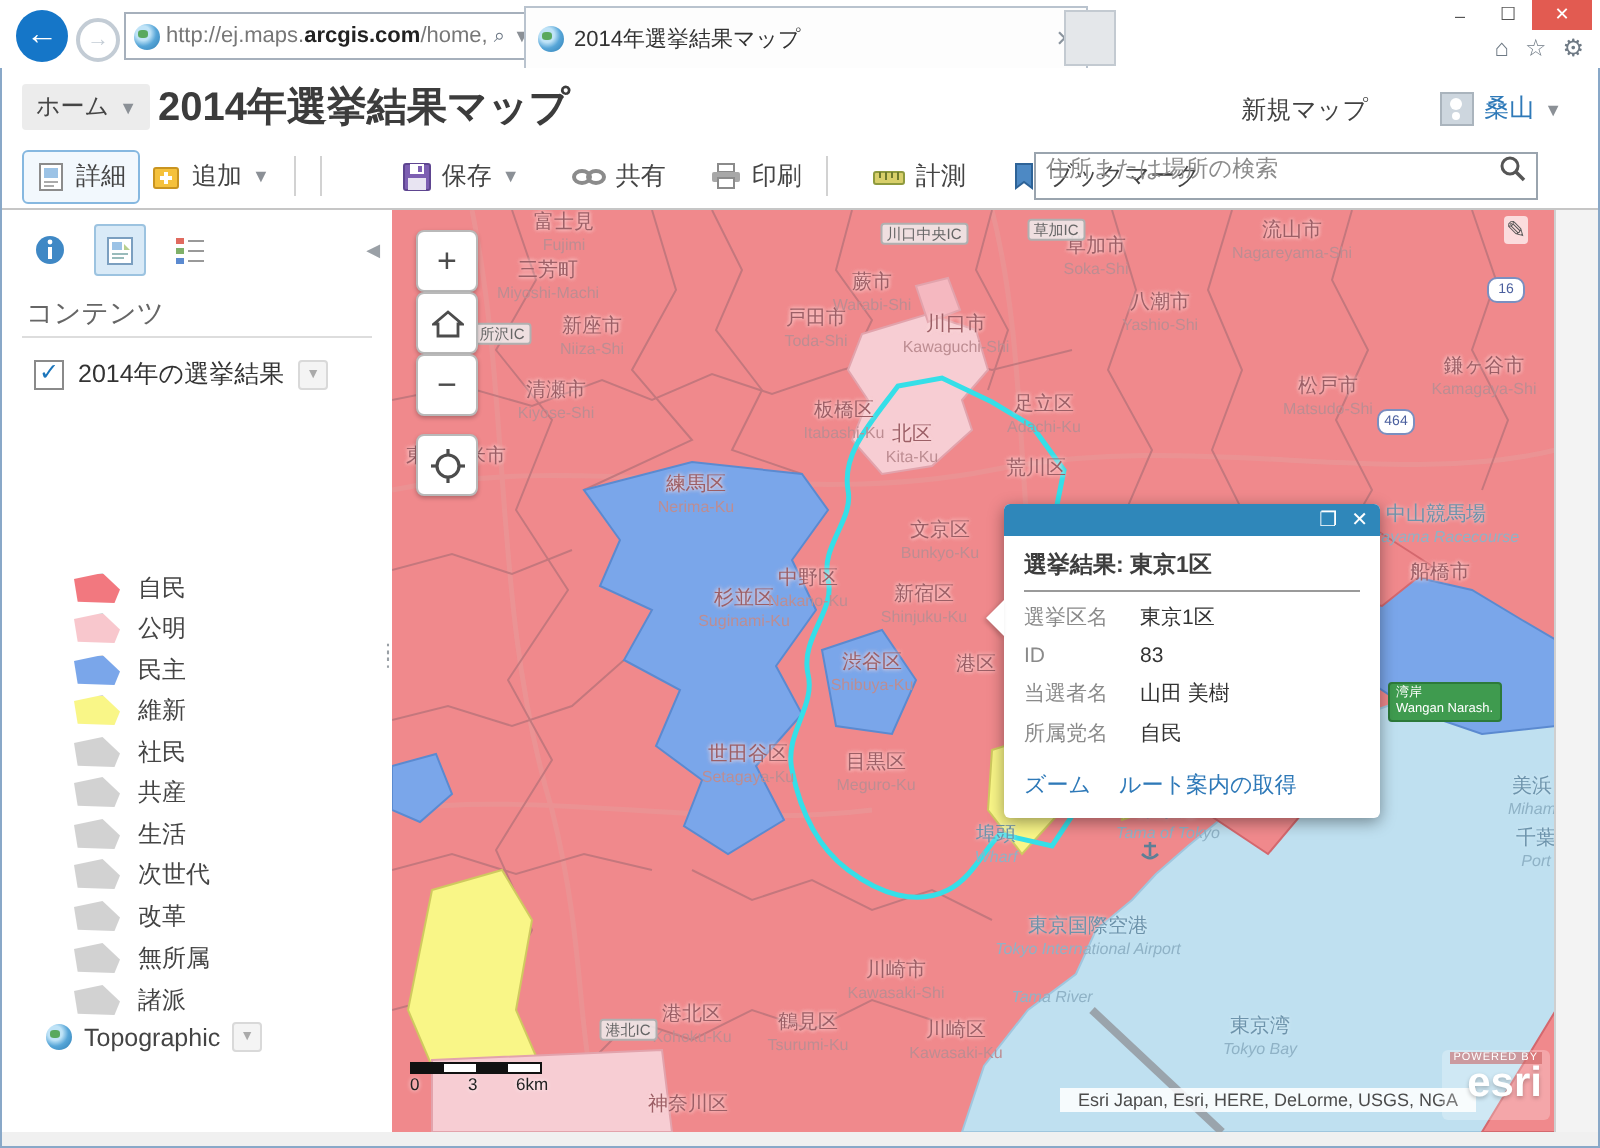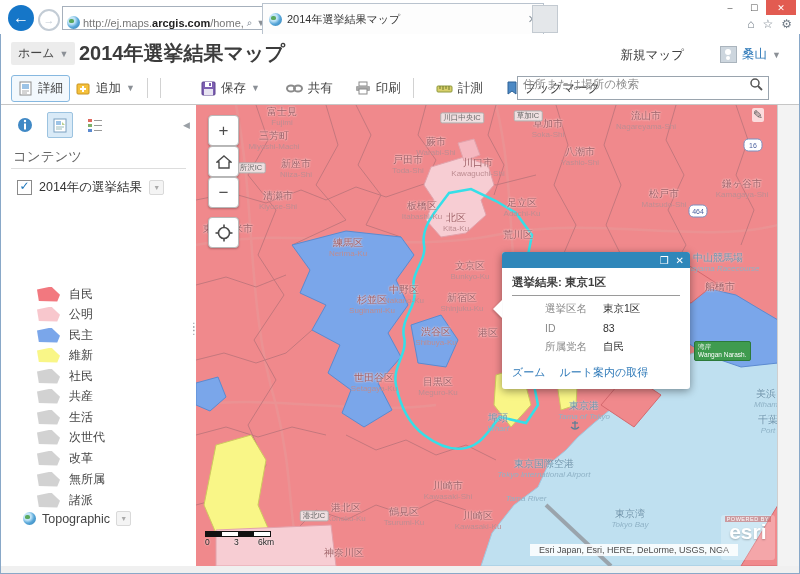--- a/index.html
+++ b/index.html
@@ -3,21 +3,21 @@
 <meta charset="utf-8">
 <style>
   html,body{margin:0;padding:0;}
   body{width:800px;height:574px;position:relative;font-family:"Liberation Sans","DejaVu Sans",sans-serif;background:#f0f0f0;overflow:hidden;}
   #frame{position:absolute;inset:0;border:1px solid #89a8c8;background:#fff;}
   
   #chrome{position:absolute;left:0;top:0;right:0;height:34px;background:#fff;}
   .navcircle{position:absolute;border-radius:50%;display:flex;align-items:center;justify-content:center;}
   #back-btn{left:8px;top:5px;width:26px;height:26px;background:#1576c8;color:#fff;font-size:16px;}
   #fwd-btn{left:38px;top:9px;width:18px;height:18px;border:2px solid #c3ccd5;color:#c3ccd5;font-size:11px;background:#fff;}
-  #urlbar{position:absolute;left:62px;top:6px;width:196px;height:22px;border:1px solid #a6b0bc;display:flex;align-items:flex-end;padding:0 4px;gap:3px;font-size:11px;color:#777;}
+  #urlbar{position:absolute;left:62px;top:6px;width:196px;height:22px;border:1px solid #a6b0bc;display:flex;align-items:center;padding:0 4px;gap:3px;font-size:11px;color:#777;}
   #urlbar .bold{color:#222;font-weight:bold;}
   .globe{width:13px;height:13px;border-radius:50%;background:radial-gradient(circle at 35% 35%,#bfe3f7 0 30%,#57a6d8 55%,#2d7db3);position:relative;flex:none;}
   .globe:after{content:"";position:absolute;left:2px;top:3px;width:5px;height:4px;background:#5aa95e;border-radius:40%;}
   .urlicons{margin-left:auto;display:flex;align-items:center;gap:4px;color:#6b7683;font-size:10px;}
   #tab{position:absolute;left:262px;top:3px;width:268px;height:31px;background:#fdfdfd;border:1px solid #b9c3ce;border-bottom:none;display:flex;align-items:center;gap:5px;padding:0 6px;font-size:11px;color:#333;}
   #tab .x{margin-left:auto;color:#8a949e;font-size:11px;}
   #newtab{position:absolute;left:532px;top:5px;width:24px;height:26px;background:#e4e7ea;border:1px solid #c3cad1;}
   #winbtns{position:absolute;right:4px;top:0;display:flex;}
   #winbtns span{width:24px;height:15px;display:flex;align-items:center;justify-content:center;font-size:9px;color:#555;}
   #winbtns .close{background:#e25b51;color:#fff;width:30px;}
@@ -67,32 +67,32 @@
   .maplabel.water .en{color:#8fb2c6;font-style:italic;}
   .maplabel.ic .jp{font-size:7.5px;font-weight:normal;color:#666;background:rgba(238,238,238,.85);border:1px solid #b0b0b0;border-radius:2px;padding:0 2px;text-shadow:none;display:inline-block;}
   .shield{position:absolute;transform:translate(-50%,-50%);width:17px;height:11px;background:#fff;border:1px solid #7b8fc0;border-radius:5px;font-size:7px;color:#4a5f9e;text-align:center;line-height:11px;}
   #roadsign{position:absolute;left:498px;top:236px;background:#3f9b4f;border:1px solid #2c7a3a;color:#fff;font-size:6.5px;line-height:1.25;padding:1px 3px;border-radius:2px;text-align:left;}
   .mapbtn{position:absolute;left:12px;width:29px;height:29px;background:#fff;border:1px solid #b9b9b9;border-radius:4px;box-shadow:0 1px 2px rgba(0,0,0,.25);display:flex;align-items:center;justify-content:center;font-size:17px;color:#4c4c4c;}
   #scalebar{position:absolute;left:9px;top:426px;width:70px;}
   #scalebar .bar{display:flex;height:4px;border:1px solid #111;width:64px;}
   #scalebar .bar span{flex:1;}
   #scalebar .lbls{position:relative;font-size:8.5px;color:#222;height:10px;text-shadow:0 0 2px #fff;}
   #attribution{position:absolute;right:40px;bottom:10px;background:rgba(255,255,255,.85);font-size:9px;color:#4c4c4c;padding:1px 9px;}
-  #esrilogo{position:absolute;right:3px;bottom:6px;background:rgba(255,255,255,.25);border-radius:3px;padding:1px 4px 18px;text-align:center;color:#fff;}
+  #esrilogo{position:absolute;right:3px;bottom:6px;background:rgba(255,255,255,.25);border-radius:3px;padding:1px 4px 8px;text-align:right;color:#fff;}
   #esrilogo .p{font-size:5.5px;letter-spacing:.5px;background:rgba(200,90,90,.55);padding:0 2px;display:block;}
   #esrilogo .e{font-size:21px;font-weight:bold;line-height:.95;display:block;text-shadow:0 1px 2px rgba(0,0,0,.25);}
   #pencil{position:absolute;right:14px;top:3px;font-size:12px;color:#555;background:rgba(255,255,255,.7);border-radius:2px;padding:0 1px;}
   #drag-dots{position:absolute;left:189px;top:325px;color:#9aa0a6;font-size:10px;letter-spacing:-2px;line-height:4px;}
   
   #popup{position:absolute;left:306px;top:147px;width:188px;background:#fff;border-radius:3px;box-shadow:0 2px 8px rgba(0,0,0,.4);}
   #popup-head{height:16px;background:#2f87ba;border-radius:3px 3px 0 0;display:flex;align-items:center;justify-content:flex-end;gap:7px;padding:0 6px;color:#fff;font-size:10px;}
   #popup-body{padding:7px 10px 9px;}
   #popup-title{font-size:11.5px;font-weight:bold;color:#3e3e3e;padding-bottom:5px;border-bottom:1px solid #9a9a9a;}
   .prow{display:flex;font-size:10.5px;margin-top:6px;}
-  .prow .pl{width:58px;color:#8a8a8a;flex:none;margin-left:33px;}
+  .prow .pl{width:58px;color:#8a8a8a;flex:none;}
   .prow .pv{color:#333;}
   #popup-links{display:flex;gap:14px;font-size:11px;color:#2e79b8;margin-top:11px;}
   #popup-ptr{position:absolute;left:-9px;top:48px;width:0;height:0;border-top:9px solid transparent;border-bottom:9px solid transparent;border-right:9px solid #fff;filter:drop-shadow(-1px 1px 1px rgba(0,0,0,.2));}
 </style>
 </head>
 <body>
 
 <div id="frame"></div>
 
 <div id="chrome">
@@ -582,20 +582,24 @@
       <div id="popup-title">選挙結果: 東京1区</div>
       <div class="prow">
           <span class="pl">選挙区名</span>
           <span class="pv">東京1区</span>
         </div>
       <div class="prow">
           <span class="pl">ID</span>
           <span class="pv">83</span>
         </div>
       <div class="prow">
+          <span class="pl">当選者名</span>
+          <span class="pv">山田 美樹</span>
+        </div>
+      <div class="prow">
           <span class="pl">所属党名</span>
           <span class="pv">自民</span>
         </div>
       <div id="popup-links">
         <a>ズーム</a>
         <a>ルート案内の取得</a>
       </div>
     </div>
   </div>
 </div>

